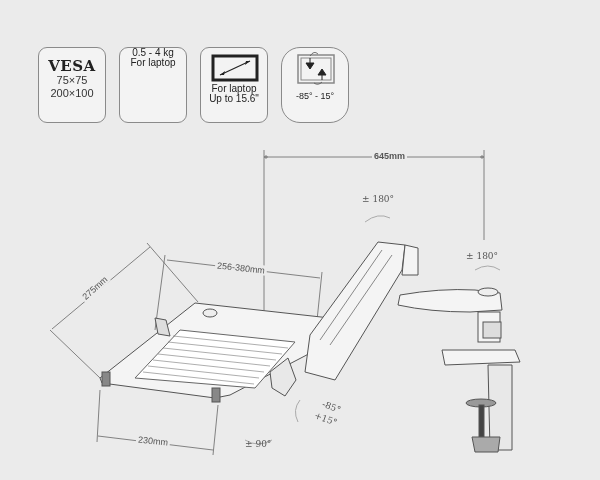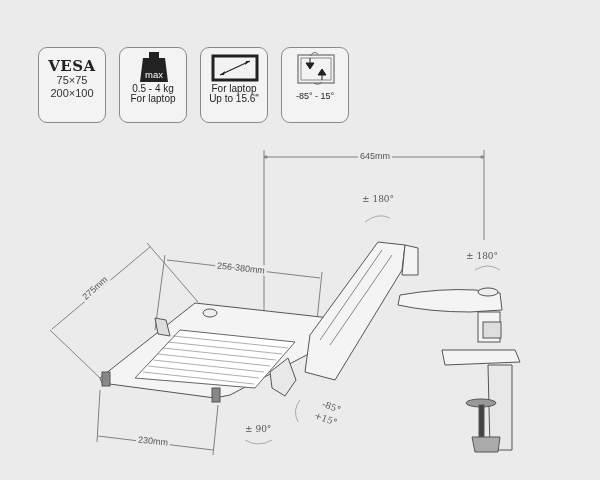--- a/index.html
+++ b/index.html
@@ -39,45 +39,38 @@
 </head>
 <body>
 
 <div class="spec-box" style="left:38px;">
   <div class="vesa-title">VESA</div>
   <div class="vesa-line">75×75</div>
   <div class="vesa-line">200×100</div>
 </div>
 
 <div class="spec-box" style="left:119px;">
-  <div class="icon-area">
-    <svg width="68" height="36" viewBox="0 0 68 36">
-      <rect x="29" y="4" width="10" height="6" fill="#222"></rect>
-      <path d="M23 10 L45 10 L48 34 L20 34 Z" fill="#222"></path>
-      <text x="34" y="30" font-size="9.5" fill="#fff" text-anchor="middle" font-family="Liberation Sans, sans-serif">max</text>
-    </svg>
-  </div>
   <div class="small-label">0.5 - 4 kg</div>
   <div class="small-label">For laptop</div>
 </div>
 
 <div class="spec-box" style="left:200px;">
   <div class="icon-area">
     <svg width="68" height="36" viewBox="0 0 68 36">
       <rect x="12" y="8" width="44" height="24" fill="none" stroke="#222" stroke-width="3"></rect>
       <line x1="19" y1="27" x2="49" y2="13" stroke="#222" stroke-width="1.2"></line>
       <path d="M19 27 L24 23 L23 27 Z" fill="#222"></path>
       <path d="M49 13 L44 17 L45 13 Z" fill="#222"></path>
     </svg>
   </div>
   <div class="small-label">For laptop</div>
   <div class="small-label">Up to 15.6"</div>
 </div>
 
-<div class="spec-box" style="left:281px;">
+<div class="spec-box" style="left:281px;border-radius:19px;">
   <div class="icon-area" style="height:40px;">
     <svg width="68" height="40" viewBox="0 0 68 40">
       <rect x="16" y="7" width="36" height="28" fill="none" stroke="#888" stroke-width="1.5"></rect>
       <rect x="19" y="10" width="30" height="22" fill="none" stroke="#888" stroke-width="1"></rect>
       <path d="M28 10 L28 19 M24 15 L28 21 L32 15 Z" stroke="#222" fill="#222"></path>
       <path d="M40 32 L40 23 M36 27 L40 21 L44 27 Z" stroke="#222" fill="#222"></path>
       <path d="M28 8 Q32 2 36 6" fill="none" stroke="#555" stroke-width="0.8"></path>
       <path d="M40 34 Q36 38 32 35" fill="none" stroke="#555" stroke-width="0.8"></path>
     </svg>
   </div>
@@ -142,22 +135,22 @@
   </g>
 
   <g stroke="#aaa" stroke-width="1" fill="none">
     <path d="M365 222 Q378 212 390 218"></path>
     <path d="M475 270 Q488 262 500 270"></path>
     <path d="M245 440 Q258 448 272 440"></path>
     <path d="M300 400 Q292 410 298 422"></path>
   </g>
 </svg>
 
-<div class="dim-text" style="left:358px;top:151px;">645mm</div>
+<div class="dim-text" style="left:372px;top:151px;font-weight:bold;">645mm</div>
 <div class="dim-text" style="left:215px;top:263px;transform:rotate(6deg);">256-380mm</div>
 <div class="dim-text" style="left:78px;top:283px;transform:rotate(-42deg);">275mm</div>
 <div class="dim-text" style="left:136px;top:436px;transform:rotate(6deg);">230mm</div>
 
 <div class="angle-text" style="left:362px;top:194px;">± 180°</div>
 <div class="angle-text" style="left:466px;top:251px;">± 180°</div>
-<div class="angle-text" style="left:245px;top:424px;">± 90°</div>
+<div class="angle-text" style="left:245px;top:439px;">± 90°</div>
 <div class="angle-text" style="left:322px;top:402px;transform:rotate(20deg);">-85°</div>
 <div class="angle-text" style="left:314px;top:414px;transform:rotate(20deg);">+15°</div>
 
 </body></html>

